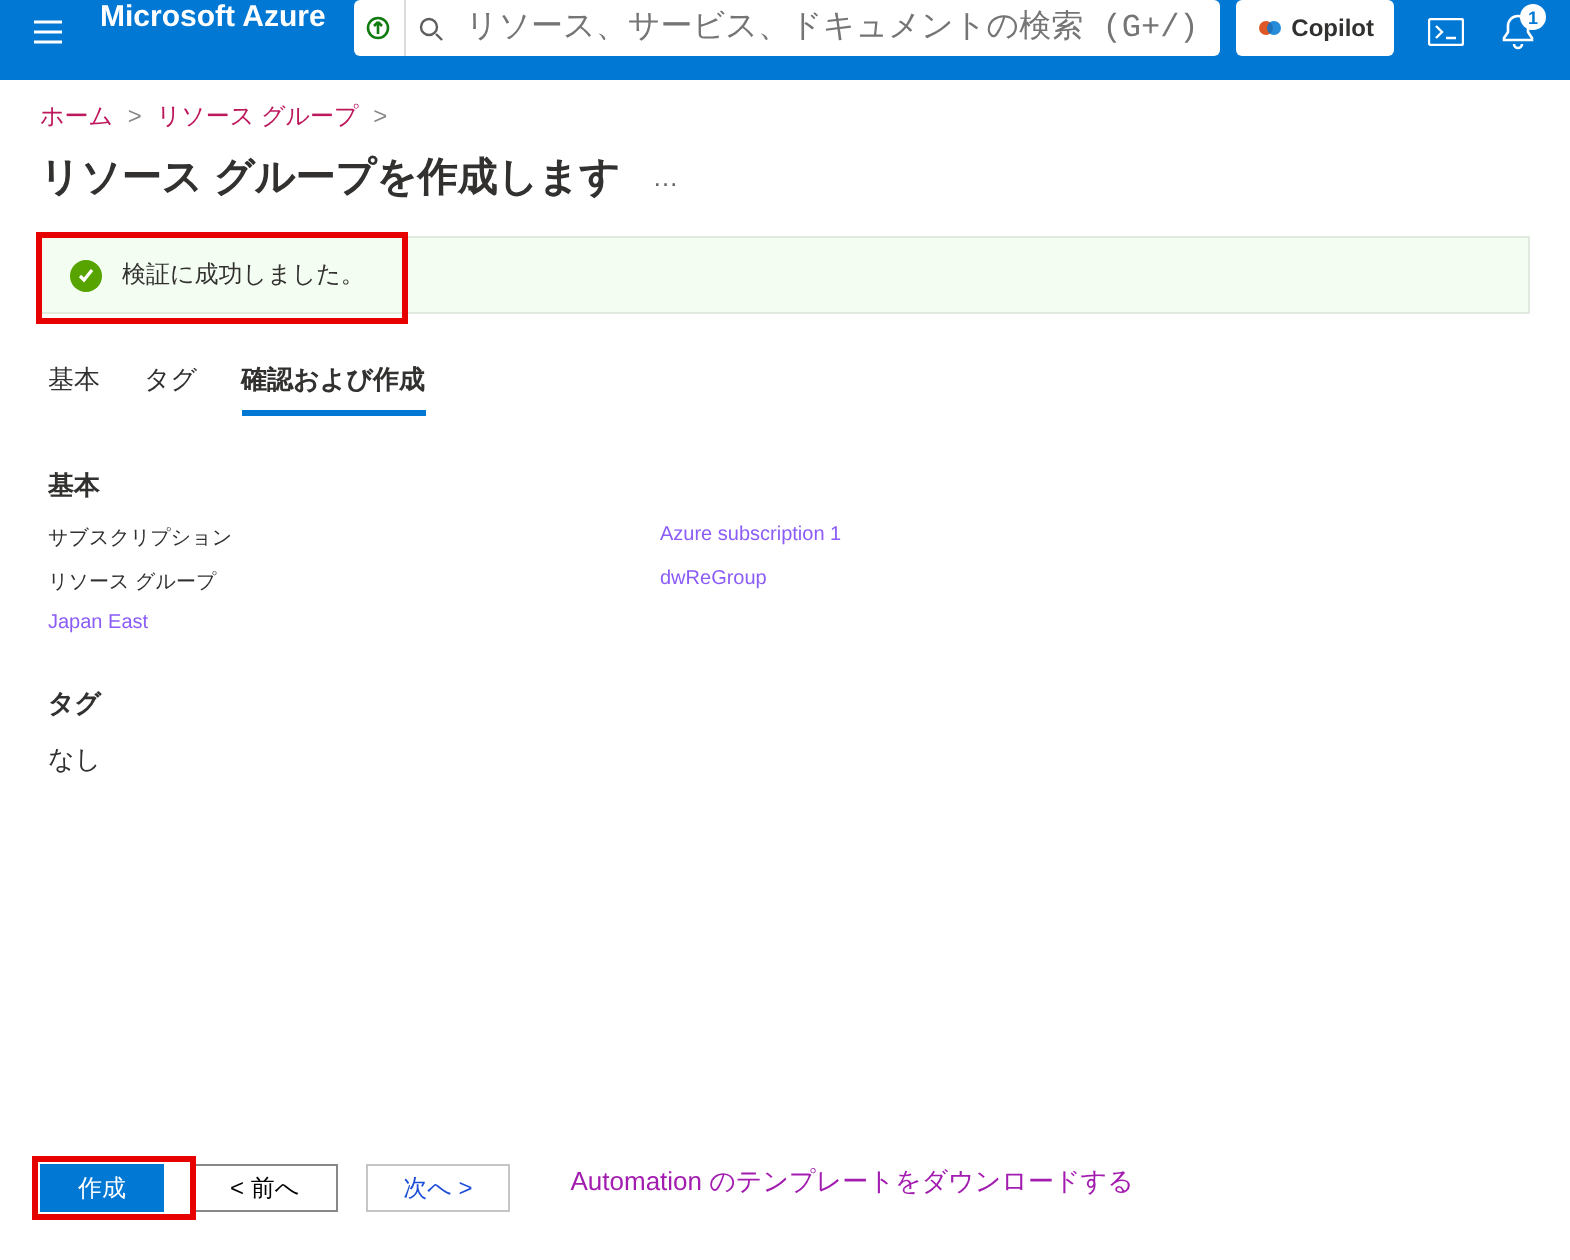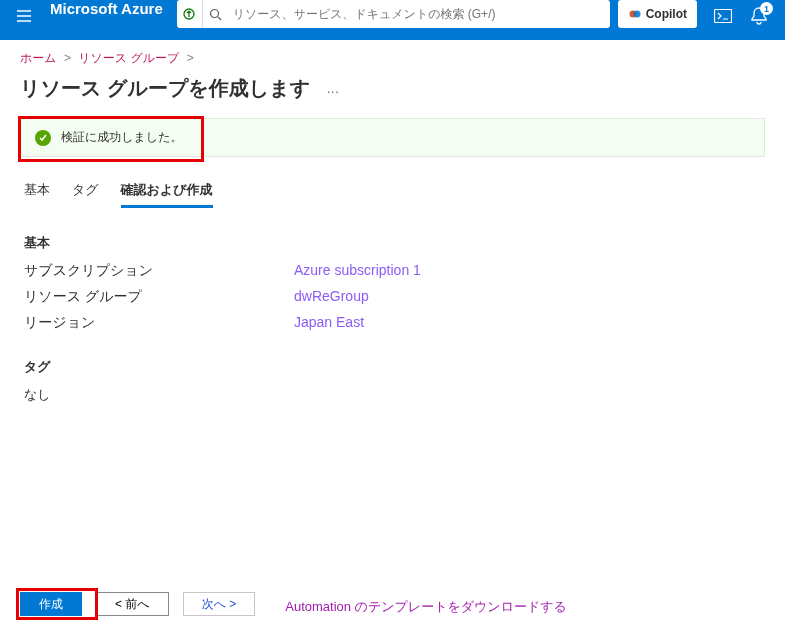--- a/index.html
+++ b/index.html
@@ -5,21 +5,21 @@
   * { box-sizing: border-box; margin: 0; padding: 0; }
   body { font-family: "Segoe UI", Meiryo, sans-serif; font-size: 13px; color: #323130; background: #fff; width: 785px; }
   
   
   .top-header { background: #0078d4; height: 40px; display: flex; align-items: flex-start; padding: 0 8px; }
   .hamburger { width: 32px; height: 32px; display: flex; align-items: center; justify-content: center; cursor: pointer; }
   .logo { color: #fff; font-weight: 600; font-size: 15px; margin-left: 10px; margin-right: 14px; white-space: nowrap; }
   .search-wrap { flex: 1; display: flex; align-items: center; background: #fff; border-radius: 3px; height: 28px; margin-right: 8px; overflow: hidden; }
   .search-left-btn { width: 26px; height: 28px; display: flex; align-items: center; justify-content: center; border-right: 1px solid #ddd; }
   .search-icon { width: 26px; display: flex; align-items: center; justify-content: center; }
-  .search-input { flex: 1; border: none; outline: none; font-size: 12px; color: #0369a1; padding: 0 4px; }
+  .search-input { flex: 1; border: none; outline: none; font-size: 16px; color: #0369a1; padding: 0 4px; font-family: Liberation Mono, monospace; }
   .copilot-btn { display: flex; align-items: center; gap: 4px; background: #fff; border-radius: 3px; height: 28px; padding: 0 10px; margin-right: 8px; font-size: 12px; font-weight: 600; cursor: pointer; }
   .terminal-btn { width: 36px; height: 32px; display: flex; align-items: center; justify-content: center; cursor: pointer; }
   .bell-btn { width: 36px; height: 32px; display: flex; align-items: center; justify-content: center; position: relative; cursor: pointer; }
   .bell-badge { position: absolute; top: 2px; right: 4px; background: #fff; color: #0078d4; border-radius: 50%; width: 13px; height: 13px; font-size: 9px; display: flex; align-items: center; justify-content: center; font-weight: bold; }
   
   
   .breadcrumb { padding: 10px 20px 4px; font-size: 12px; }
   .breadcrumb a { color: #be185d; text-decoration: none; cursor: pointer; }
   .breadcrumb .sep { color: #888; margin: 0 4px; }
   
@@ -35,26 +35,26 @@
   .highlight-banner { left: -3px; top: -3px; width: 186px; height: 46px; }
   
   
   .tabs { display: flex; gap: 22px; padding: 0 24px; border-bottom: none; margin-bottom: 26px; }
   .tab { font-size: 13px; padding: 6px 0; cursor: pointer; }
   .tab.active { font-weight: 600; border-bottom: 3px solid #0078d4; }
   
   
   .section { padding: 0 24px; margin-bottom: 26px; }
   .section-title { font-size: 13px; font-weight: 600; margin-bottom: 10px; }
-  .kv-row { display: flex; font-size: 14px; margin-bottom: 8px; }
+  .kv-row { display: flex; font-size: 10px; margin-bottom: 8px; gap: 36px; }
   .kv-key { width: 270px; color: #323130; }
   .kv-val { color: #8b5cf6; }
   
   
-  .footer { position: absolute; bottom: 14px; left: 20px; right: 20px; display: flex; align-items: flex-end; gap: 14px; }
+  .footer { position: absolute; bottom: 24px; left: 20px; right: 20px; display: flex; align-items: flex-start; gap: 14px; }
   .btn { font-size: 12px; height: 24px; padding: 0 18px; border: 1px solid #8a8886; background: #fff; cursor: pointer; display: inline-flex; align-items: center; }
   .btn.primary { background: #0078d4; color: #fff; border-color: #0078d4; }
   .btn.disabled { color: #1d4ed8; border-color: #c8c6c4; cursor: default; }
   .create-wrap { position: relative; }
   .highlight-create { left: -4px; top: -4px; width: 82px; height: 32px; }
   .dl-link { color: #a21caf; font-size: 13px; text-decoration: none; cursor: pointer; margin-left: 16px; }
 </style>
 </head>
 <body>
 
@@ -133,21 +133,20 @@
   <div class="section-title">基本</div>
   <div class="kv-row">
     <div class="kv-key">サブスクリプション</div>
     <div class="kv-val">Azure subscription 1</div>
   </div>
   <div class="kv-row">
     <div class="kv-key">リソース グループ</div>
     <div class="kv-val">dwReGroup</div>
   </div>
   <div class="kv-row">
-    <div class="kv-key">リージョン</div>
     <div class="kv-val">Japan East</div>
   </div>
 </div>
 
 <div class="section">
   <div class="section-title">タグ</div>
   <div>なし</div>
 </div>
 
 <div class="footer">

